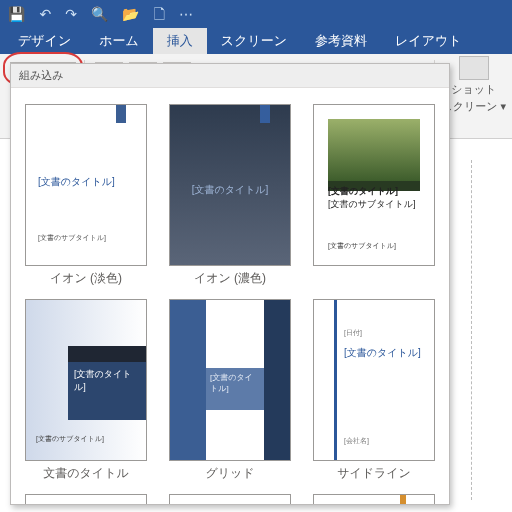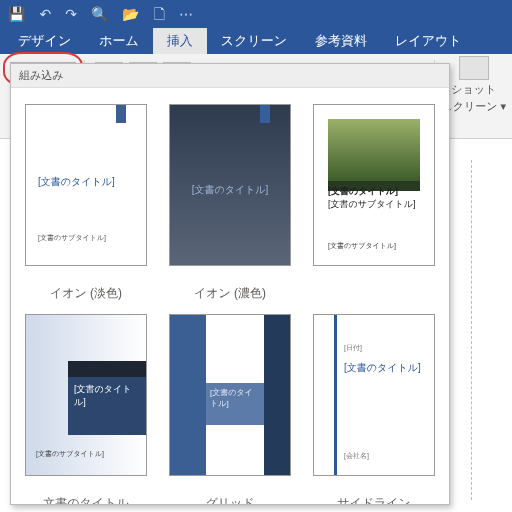--- a/index.html
+++ b/index.html
@@ -17,21 +17,21 @@
   .rl-icn{width:26px;height:26px;border:1px solid #c5c3c1;background:#fff;margin:4px 2px;display:inline-block}
   .rl-big{display:flex;flex-direction:column;align-items:center;gap:2px;padding:2px 6px;color:#555}
   .rl-big .ico{width:28px;height:22px;background:#e3e3e3;border:1px solid #bbb}
   .rl-big .lbl{font-size:11px;white-space:nowrap}
   .gallery{position:absolute;top:63px;left:10px;width:438px;height:440px;background:#fff;border:1px solid #bdbbba;box-shadow:2px 3px 6px rgba(0,0,0,0.25);display:flex;flex-direction:column}
   .gal-head{background:#eeeeee;padding:4px 8px;font-size:11px;color:#555;border-bottom:1px solid #e0dedd}
   .gal-body{flex:1;overflow:auto;padding:10px 8px}
   .gal-row{display:flex;gap:18px;padding:6px 4px}
   .thumb{width:126px;display:flex;flex-direction:column;align-items:center}
   .page{width:120px;height:160px;border:1px solid #9b9997;background:#fff;position:relative;overflow:hidden}
-  .cap{margin-top:19px;color:#5d5b59;font-size:12px;text-align:left}
+  .cap{margin-top:4px;color:#5d5b59;font-size:12px;text-align:left}
   
   .p-ionl .bar{position:absolute;top:0;right:20px;width:10px;height:18px;background:#3b5e93}
   .p-ionl .ttl{position:absolute;top:70px;left:12px;color:#2b579a;font-size:10px}
   .p-ionl .sub{position:absolute;bottom:22px;left:12px;font-size:7px;color:#555}
   
   .p-iond{background:linear-gradient(#2e3b4e,#5a6578)}
   .p-iond .bar{position:absolute;top:0;right:20px;width:10px;height:18px;background:#355e9d}
   .p-iond .ttl{position:absolute;top:78px;left:0;right:0;text-align:center;color:#9fb6d8;font-size:10px}
   
   .p-int .img{position:absolute;top:14px;left:14px;right:14px;height:62px;background:linear-gradient(#9bb06a,#3e5d2c);border-bottom:10px solid #283a22}

